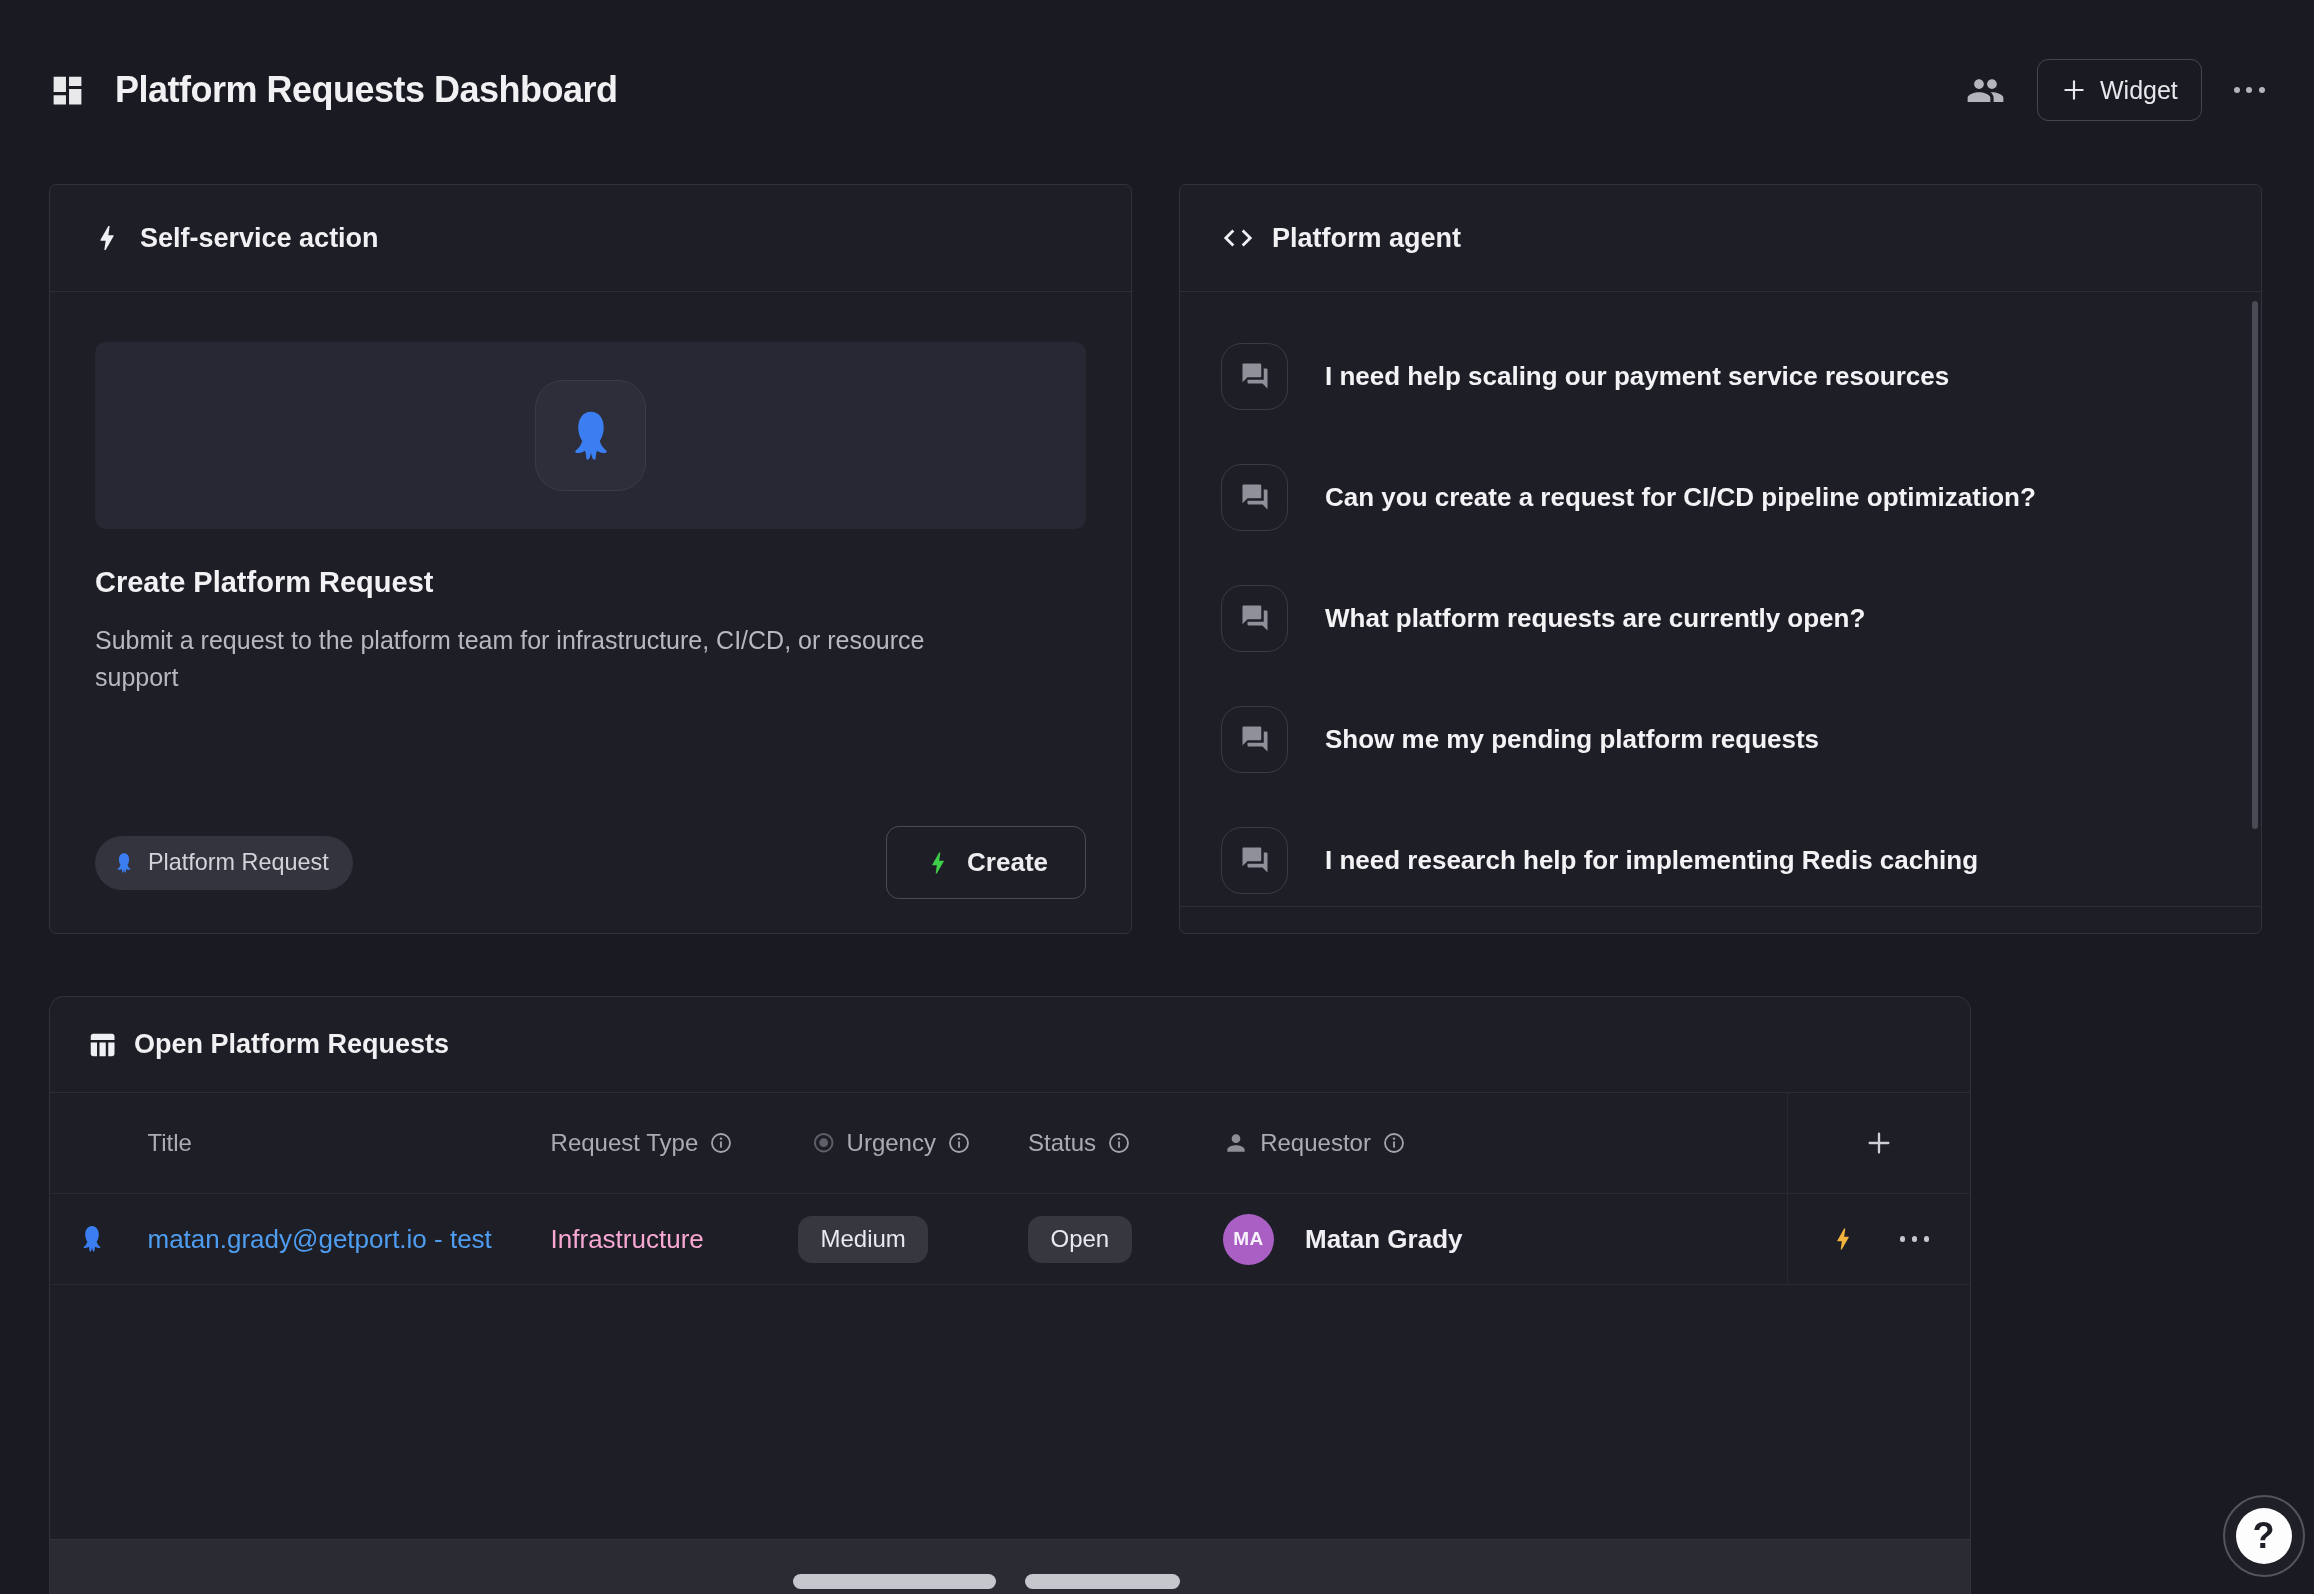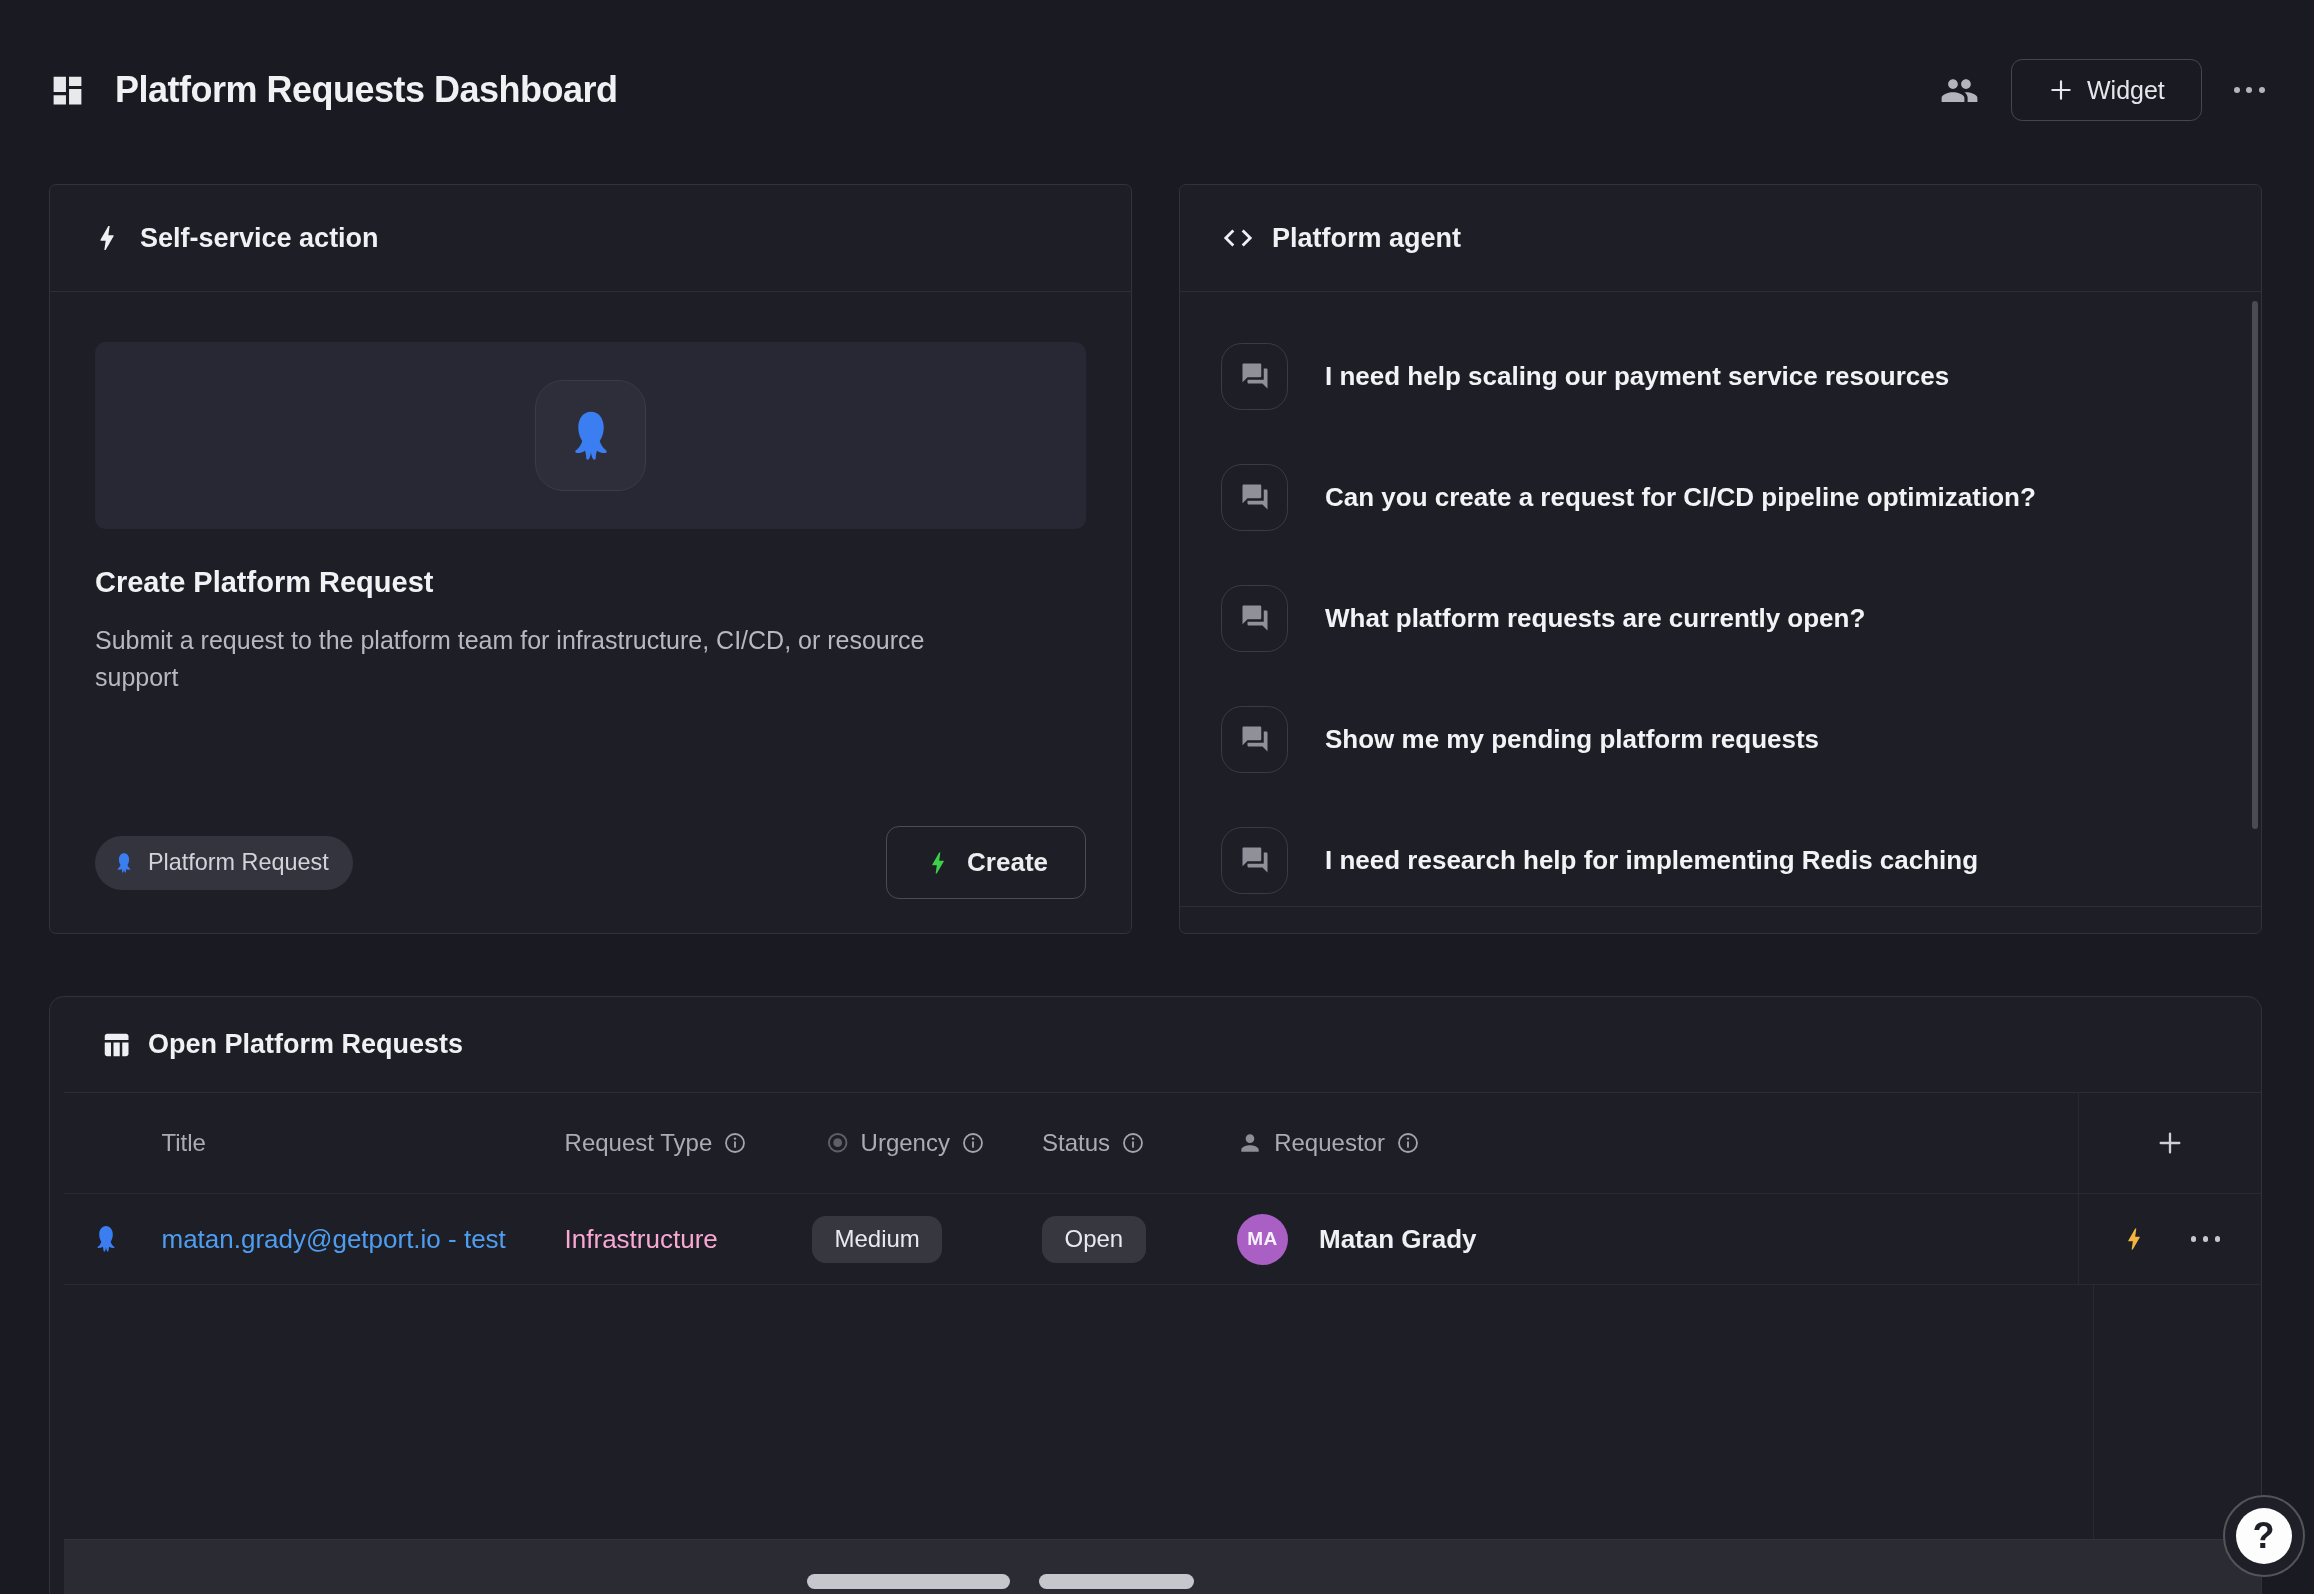--- a/index.html
+++ b/index.html
@@ -32,21 +32,21 @@
     position:relative;
   }
   svg{display:block;}
 
   
   .page-header{position:absolute;left:49px;right:49px;top:0;height:180px;display:flex;align-items:center;justify-content:space-between;}
   .page-header .left{display:flex;align-items:center;gap:29px;}
   .page-title{font-size:36px;font-weight:700;letter-spacing:-0.5px;}
   .page-header .right{display:flex;align-items:center;gap:32px;}
   .icon-btn-plain{background:none;border:none;cursor:pointer;display:flex;align-items:center;justify-content:center;}
-  .widget-btn{display:flex;align-items:center;gap:13px;height:62px;padding:0 36px;border:1.4px solid #45464f;border-radius:11.2px;background:transparent;color:#e7e7eb;font-size:25px;font-weight:500;font-family:inherit;cursor:pointer;}
+  .widget-btn{display:flex;align-items:center;gap:13px;height:62px;padding:0 23px;border:1.4px solid #45464f;border-radius:11.2px;background:transparent;color:#e7e7eb;font-size:25px;font-weight:500;font-family:inherit;cursor:pointer;}
   .dots{display:flex;gap:6.6px;align-items:center;}
   .dots i{width:6px;height:6px;border-radius:50%;background:#b4b5bc;}
 
   
   .card{position:absolute;background:var(--card);border:0.9px solid var(--card-border);border-radius:7px;}
   .card-header{height:107px;display:flex;align-items:center;gap:17px;padding:0 41px;border-bottom:0.9px solid var(--divider);}
   .card-title{font-size:27px;font-weight:700;color:var(--txt);}
 
   .card-action{left:49px;top:184px;width:1083px;height:750px;}
   .card-agent{left:1179px;top:184px;width:1083px;height:750px;}
@@ -63,21 +63,21 @@
 
   
   .agent-list{padding:39px 41px 0;}
   .agent-item{display:flex;align-items:center;gap:37px;height:90px;margin-bottom:31px;cursor:pointer;}
   .bubble-btn{flex:0 0 67px;width:67px;height:67px;border-radius:20.6px;border:1.4px solid #3a3b45;background:transparent;display:flex;align-items:center;justify-content:center;cursor:pointer;}
   .agent-text{font-size:26px;font-weight:600;color:#f3f3f6;}
   .agent-footer-divider{position:absolute;left:0;right:0;bottom:26px;height:0.9px;background:var(--divider);}
   .agent-scrollbar{position:absolute;right:2.8px;top:116px;width:6.6px;height:528px;border-radius:3.7px;background:#4a4b54;}
 
   
-  .card-table{left:49px;top:996px;width:2213px;height:599px;border-radius:15px 15px 0 0;border-bottom:none;display:flex;flex-direction:column;overflow:hidden;padding-left:14px;}
+  .card-table{left:49px;top:996px;width:1922px;height:599px;border-radius:15px 15px 0 0;border-bottom:none;display:flex;flex-direction:column;overflow:hidden;}
   .table-title-bar{height:96px;flex:0 0 96px;display:flex;align-items:center;gap:17px;padding:0 37px;border-bottom:0.9px solid var(--divider);}
   .tgrid{display:grid;grid-template-columns:90px 405px 253px 230px 195px 1fr 183px;align-items:center;}
   .col-header-row{height:100px;flex:0 0 100px;font-size:24px;color:var(--txt-head);font-weight:500;}
   .col-cell{display:flex;align-items:center;gap:11.2px;}
   .c-title{padding-left:7.5px;text-align:center;}
   .c-rt{padding-left:5.6px;}
   .c-urg{padding-left:14px;}
   .actions-cell{height:100%;display:flex;align-items:center;justify-content:center;border-left:0.9px solid var(--row-border);}
   .data-row{height:92px;flex:0 0 92px;border-top:0.9px solid var(--row-border);border-bottom:0.9px solid var(--row-border);font-size:26px;}
   .c-entity{padding-left:26px;}

